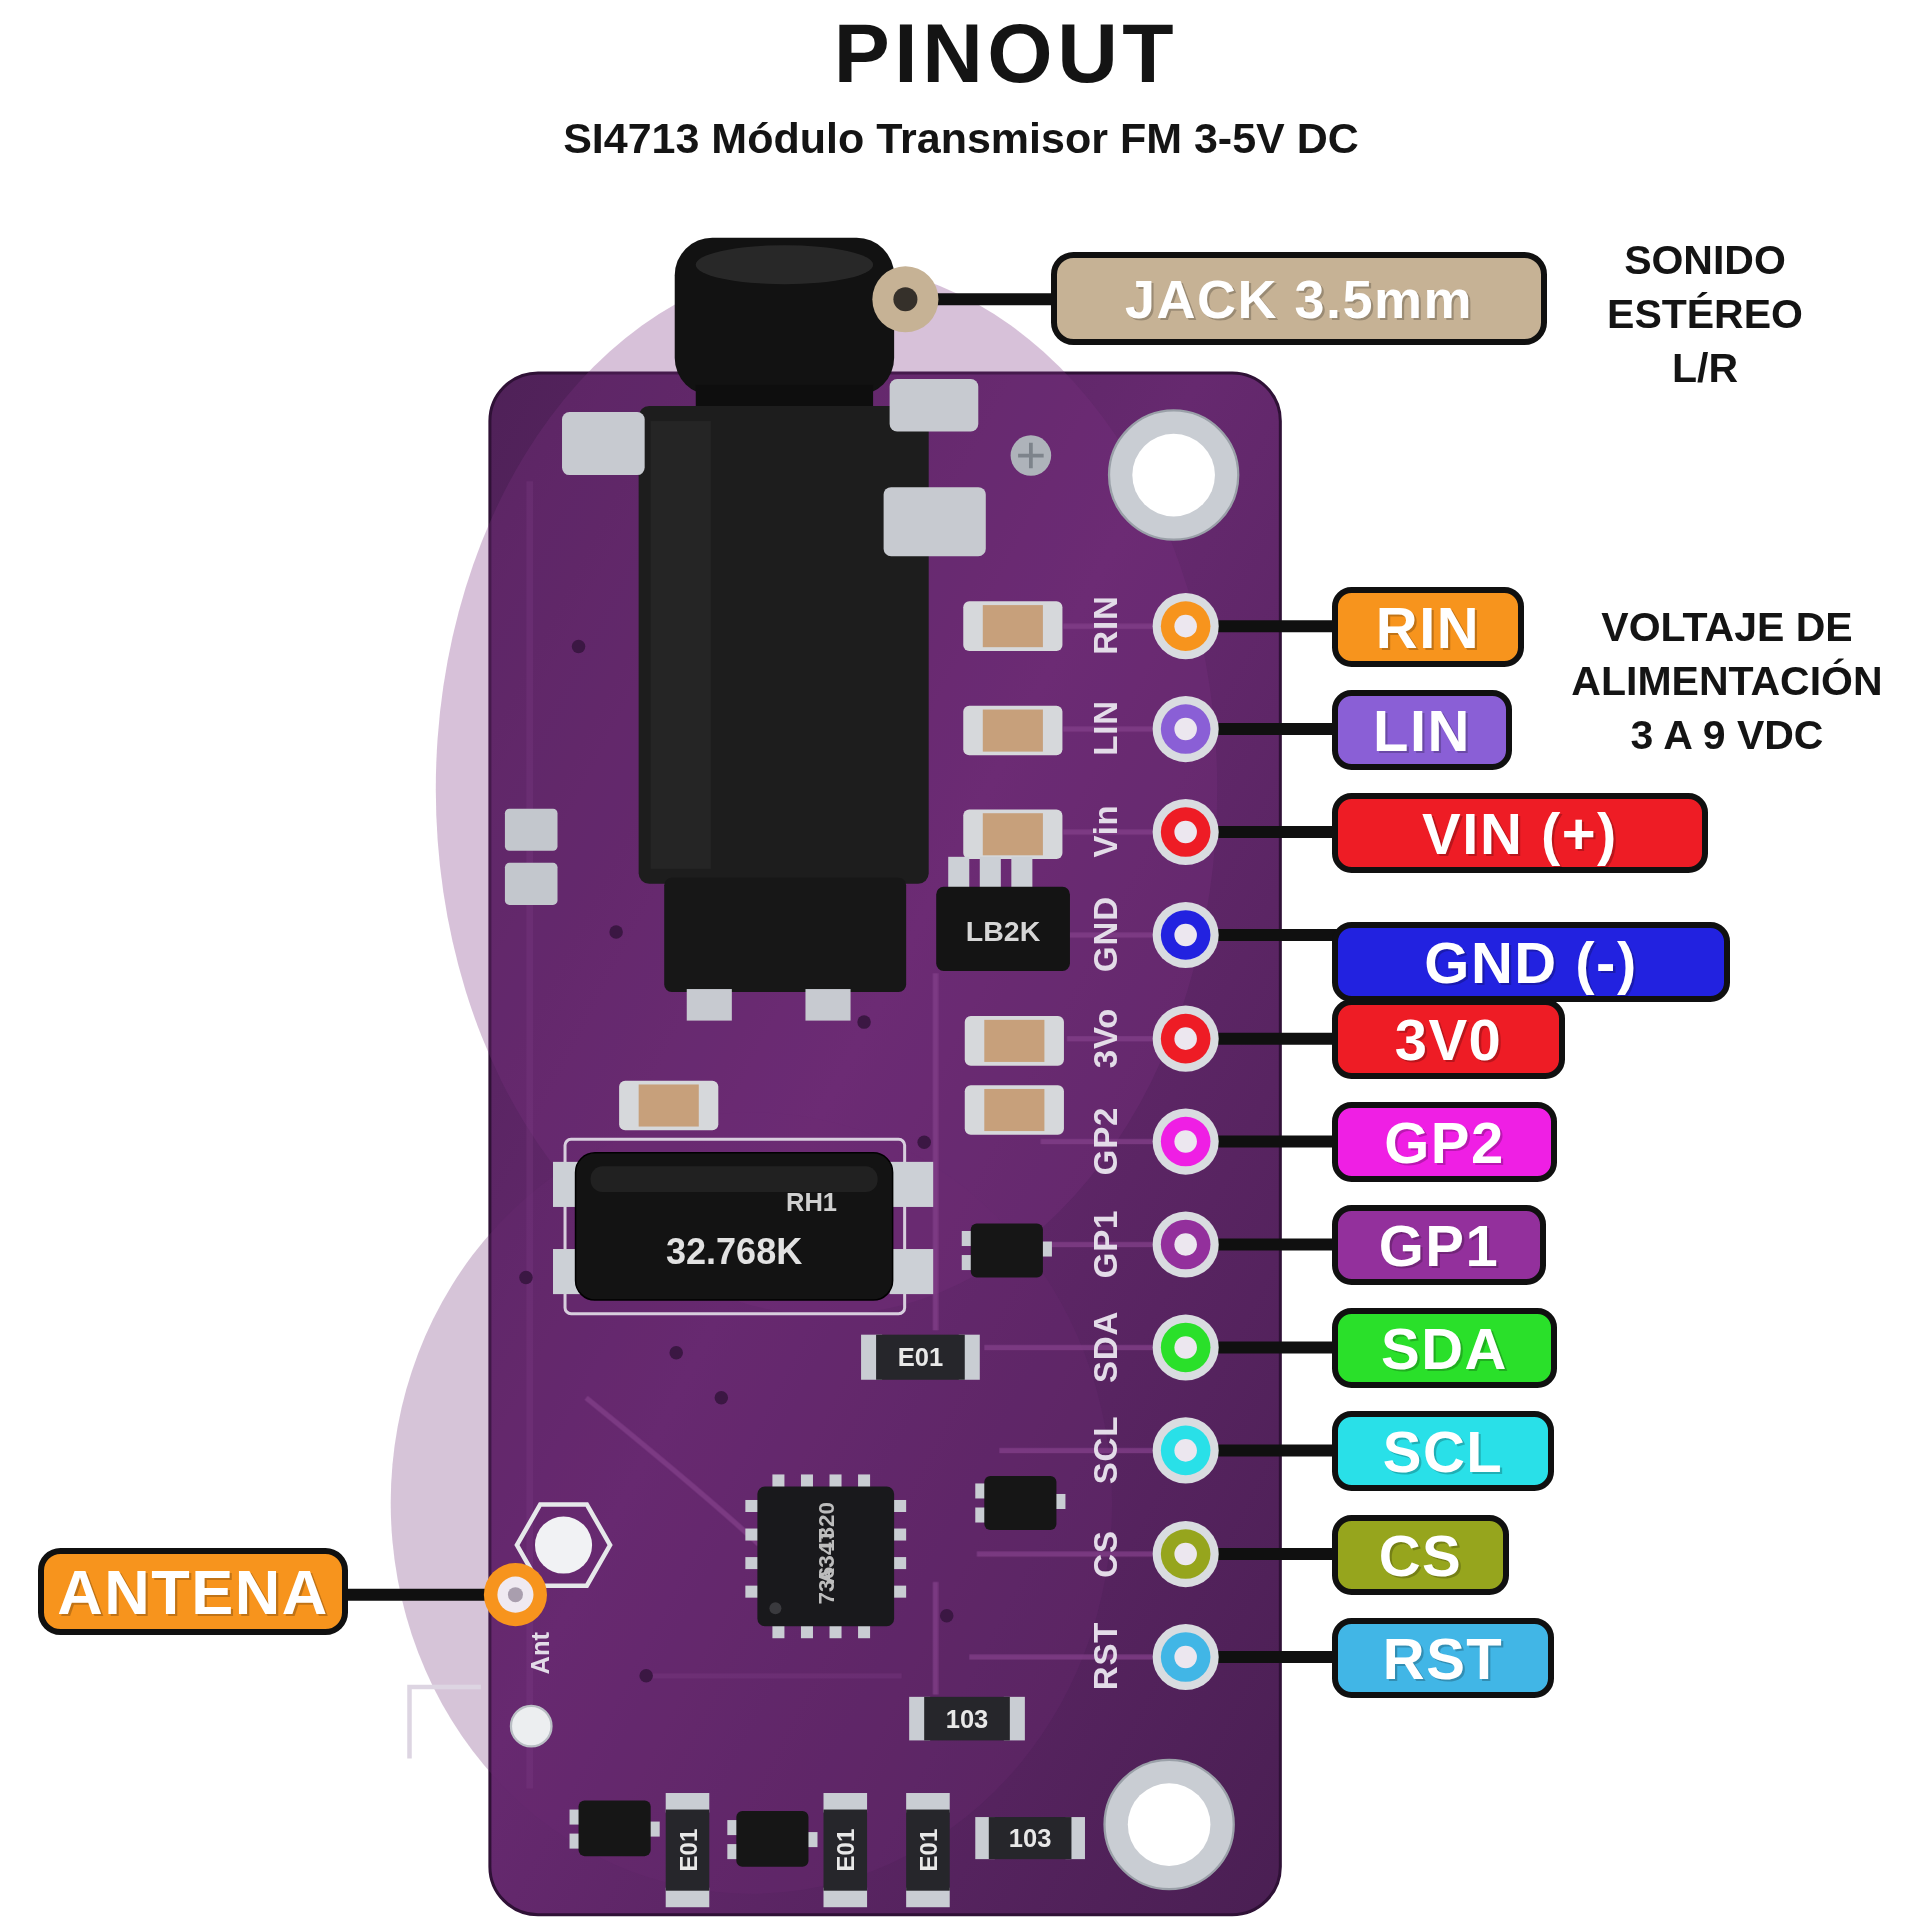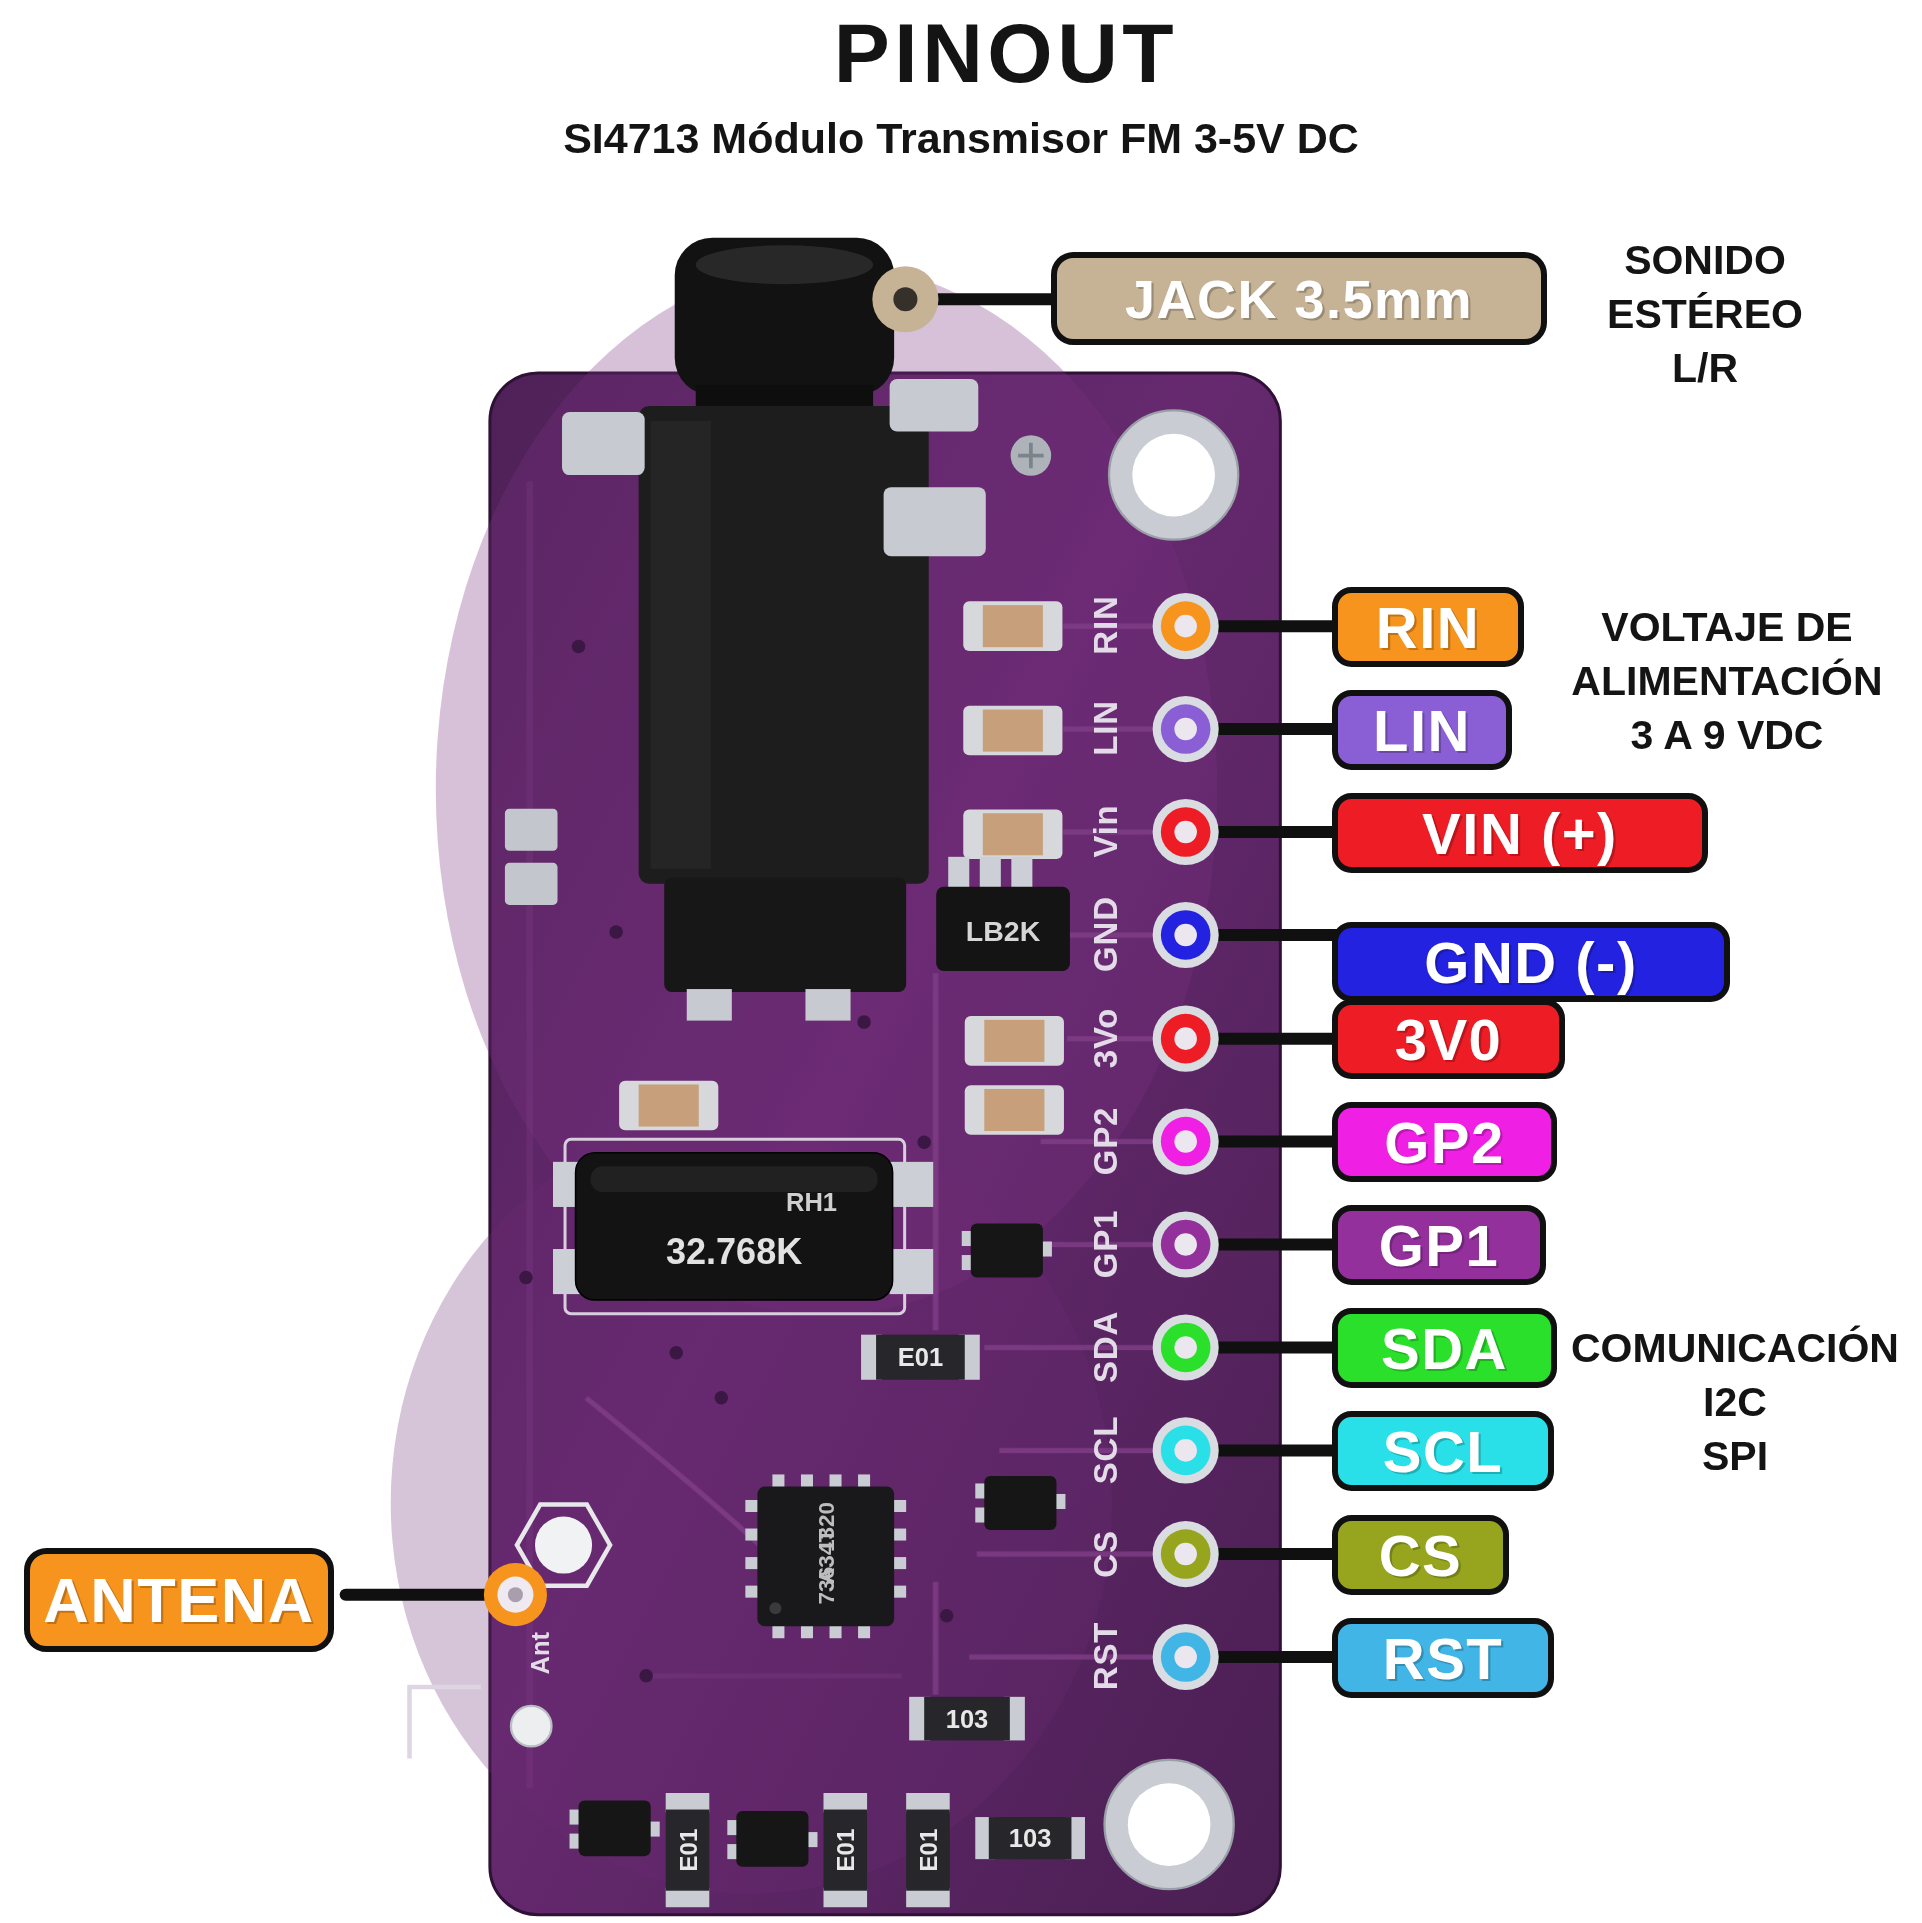--- a/index.html
+++ b/index.html
@@ -24,21 +24,21 @@
   .note-sonido{left:1562px;top:233px;width:286px;}
   .note-voltaje{left:1542px;top:600px;width:370px;}
   .note-comunicacion{left:1550px;top:1321px;width:370px;}
   .note-rango{left:77px;top:971px;width:365px;}
   .big-label{
     position:absolute;display:flex;align-items:center;justify-content:center;
     color:#ffffff;font-weight:800;border:6px solid #101010;border-radius:22.5px;
     box-sizing:border-box;text-shadow:2.3px 2.3px 0 rgba(0,0,0,0.22);
   }
   .jack-label{left:1051px;top:252px;width:496px;height:93px;font-size:54px;letter-spacing:1.5px;}
-  .antena-label{left:24px;top:1548px;width:310px;height:104px;font-size:63px;letter-spacing:1.5px;}
+  .antena-label{left:38px;top:1548px;width:310px;height:87px;font-size:63px;letter-spacing:1.5px;}
   .pin-label{
     position:absolute;height:80px;display:flex;align-items:center;justify-content:center;
     color:#ffffff;font-weight:800;font-size:58px;letter-spacing:1.5px;
     border:6px solid #101010;border-radius:19.5px;box-sizing:border-box;
     text-shadow:2.3px 2.3px 0 rgba(0,0,0,0.22);
   }
   .pl-0{left:1332px;top:587px;width:192px;}
   .pl-1{left:1332px;top:690px;width:180px;}
   .pl-2{left:1332px;top:793px;width:376px;}
   .pl-3{left:1332px;top:896px;width:398px;}
@@ -392,23 +392,20 @@
 
   <div class="big-label jack-label" style="background-color: rgb(198, 178, 149);">JACK 3.5mm</div>
   <div class="big-label antena-label" style="background-color: rgb(247, 148, 29);">ANTENA</div>
 
   <div class="note note-sonido">SONIDO
 ESTÉREO
 L/R</div>
   <div class="note note-voltaje">VOLTAJE DE
 ALIMENTACIÓN
 3 A 9 VDC</div>
-  <div class="note note-comunicacion">COMUNICACIÓN
-I2C
-SPI</div>
 
   <div class="pin-label pl-0" style="background-color: rgb(247, 148, 29);">RIN</div>
   <div class="pin-label pl-1" style="background-color: rgb(138, 95, 214);">LIN</div>
   <div class="pin-label pl-2" style="background-color: rgb(238, 28, 37);">VIN (+)</div>
   <div class="pin-label pl-3" style="background-color: rgb(34, 34, 224); margin-top: 26px;">GND (-)</div>
   <div class="pin-label pl-4" style="background-color: rgb(238, 28, 37);">3V0</div>
   <div class="pin-label pl-5" style="background-color: rgb(239, 31, 228);">GP2</div>
   <div class="pin-label pl-6" style="background-color: rgb(147, 48, 156);">GP1</div>
   <div class="pin-label pl-7" style="background-color: rgb(42, 224, 42);">SDA</div>
   <div class="pin-label pl-8" style="background-color: rgb(41, 224, 232);">SCL</div>

